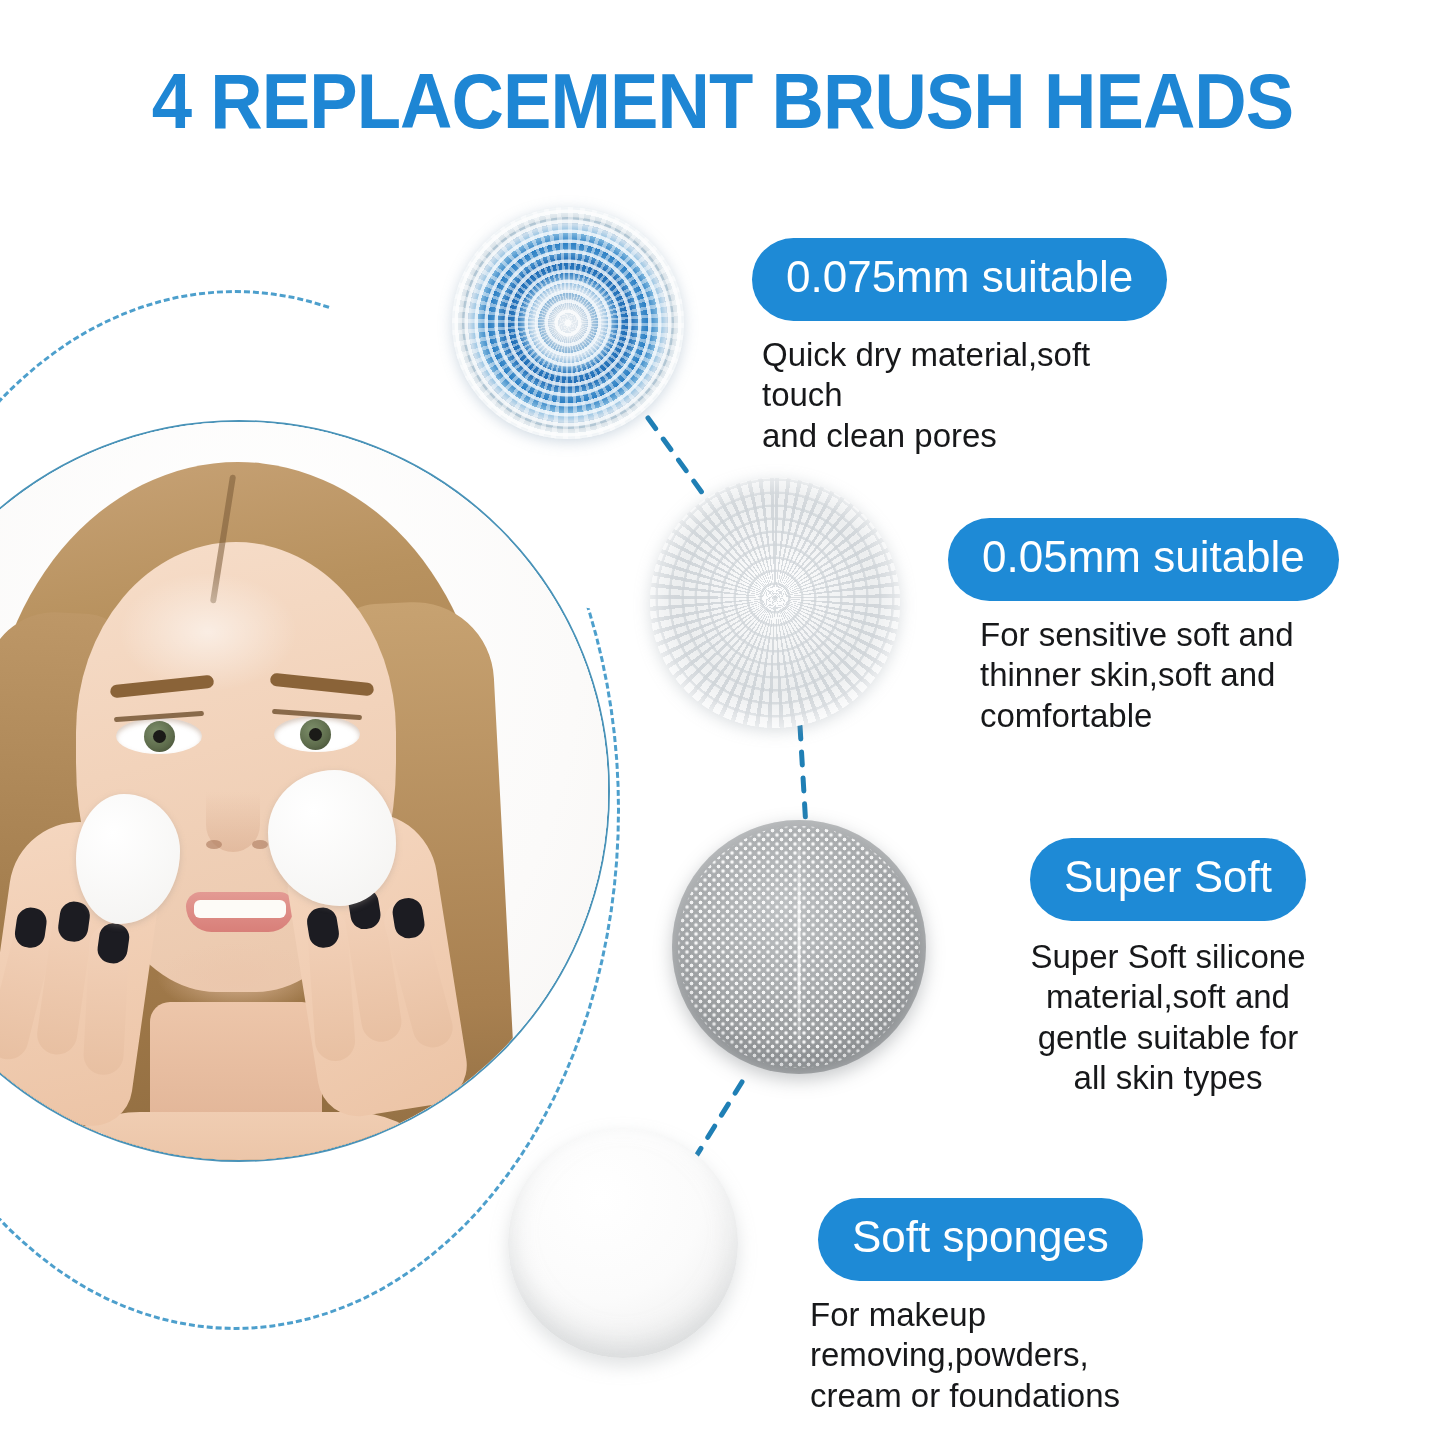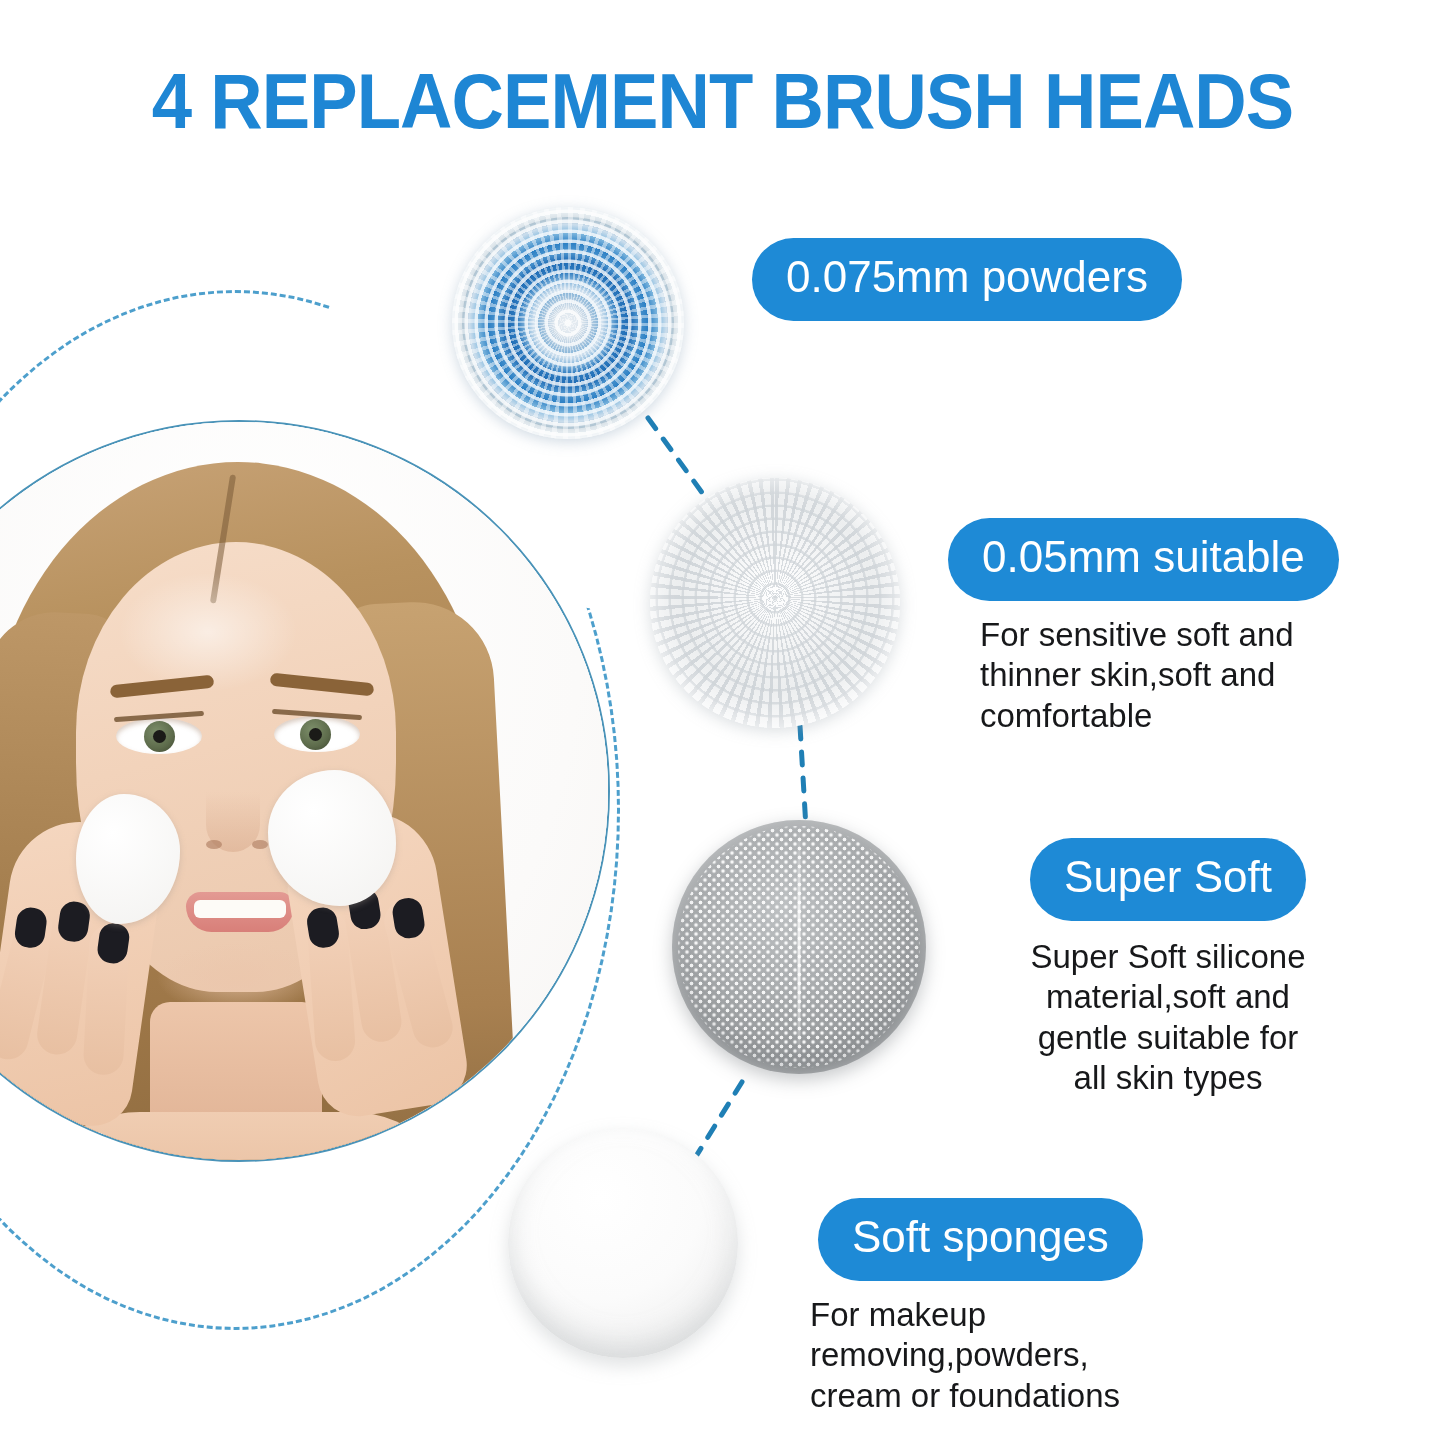--- a/index.html
+++ b/index.html
@@ -364,21 +364,23 @@
     <div class="dots"></div>
     <div class="seam"></div>
     <div class="rim"></div>
   </div>
 
   <div class="head head-sponge">
     <div class="rim"></div>
   </div>
 
   <div class="callout" id="callout-1">
-    <div class="pill">0.075mm powders</div>
+    <div class="pill">0.075mm suitable</div>
+    <div class="desc">Quick dry material,soft touch
+and clean pores</div>
   </div>
 
   <div class="callout" id="callout-2">
     <div class="pill">0.05mm suitable</div>
     <div class="desc">For sensitive soft and
 thinner skin,soft and
 comfortable</div>
   </div>
 
   <div class="callout" id="callout-4">

